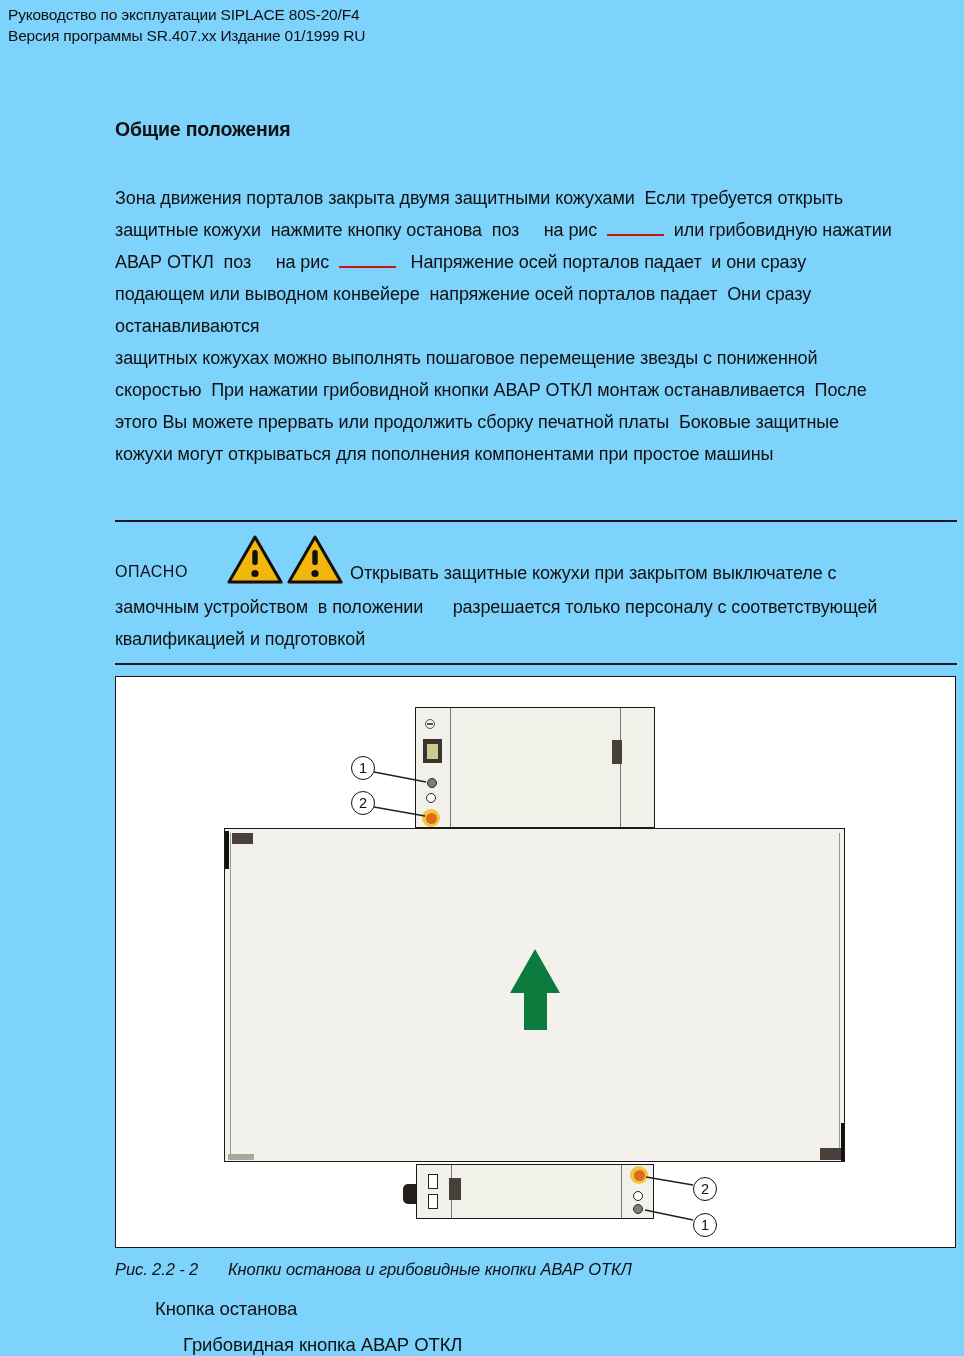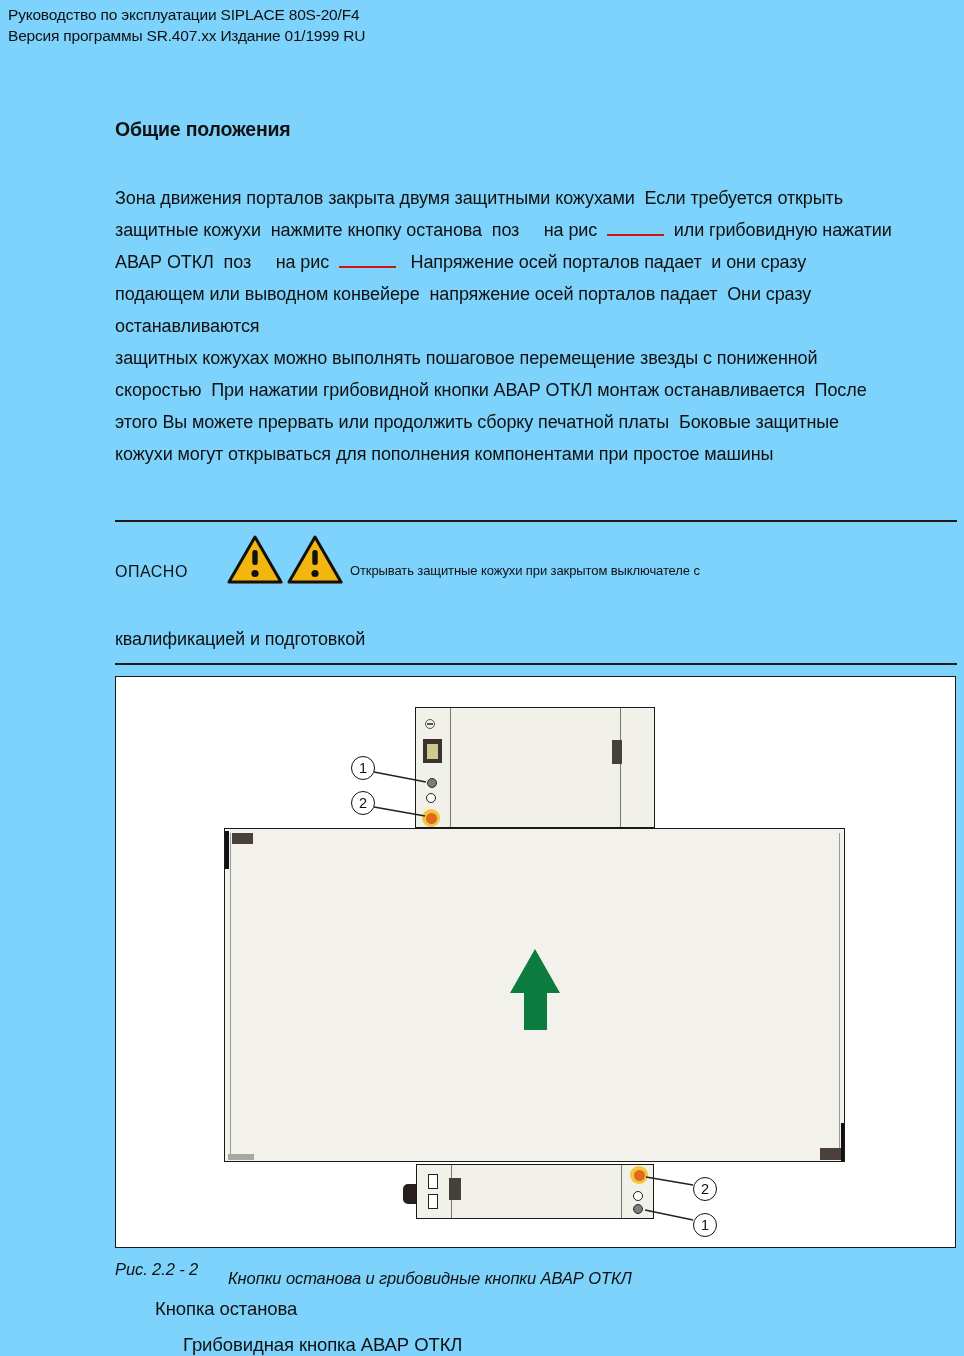--- a/index.html
+++ b/index.html
@@ -20,21 +20,21 @@
 
   
   .rule{position:absolute;left:115px;width:842px;height:0;border-top:2px solid #1a1a1a;}
   .rule1{top:520px;}
   .rule2{top:663px;}
 
   
   .danger-label{position:absolute;left:115px;top:563px;font-size:16px;letter-spacing:0.5px;}
   .tri{position:absolute;top:535px;width:58px;height:50px;}
   .tri1{left:227px;} .tri2{left:287px;}
-  .danger-l1{position:absolute;left:350px;top:563px;font-size:13px;white-space:pre;letter-spacing:-0.1px;}
+  .danger-l1{position:absolute;left:350px;top:563px;font-size:18px;white-space:pre;letter-spacing:-0.1px;}
   .danger-l2{position:absolute;left:115px;top:597px;font-size:18px;white-space:pre;letter-spacing:-0.1px;}
   .danger-l3{position:absolute;left:115px;top:629px;font-size:18px;white-space:pre;letter-spacing:-0.1px;}
 
   
   .figure{position:absolute;left:115px;top:676px;width:841px;height:572px;border:1.5px solid #1a1a1a;background:#fff;box-sizing:border-box;}
   .unit{position:absolute;background:#f1f0e9;border:1.5px solid #1a1a1a;box-sizing:border-box;}
   .unit-top{left:299px;top:30px;width:240px;height:121px;}
   .unit-bottom{left:300px;top:487px;width:238px;height:55px;}
   .vline{position:absolute;top:0;bottom:0;width:1px;background:#777;}
   .body-box{position:absolute;left:108px;top:151px;width:621px;height:334px;background:#f2f1eb;border:1.5px solid #1a1a1a;box-sizing:border-box;}
@@ -55,21 +55,21 @@
 
   .corner-block{position:absolute;background:#4a3f3a;}
   .edge-thick{position:absolute;background:#111;}
   .inner-line{position:absolute;width:1px;background:#9a9a94;}
   .gray-foot{position:absolute;background:#a8a8a0;}
 
   .annot{position:absolute;left:0;top:0;pointer-events:none;}
 
   
   .caption{position:absolute;top:1260px;left:115px;font-size:16.5px;font-style:italic;letter-spacing:-0.1px;}
-  .caption .cap-text{position:absolute;left:113px;top:9px;white-space:pre;}
+  .caption .cap-text{position:absolute;left:113px;top:0;white-space:pre;}
   .legend-item{position:absolute;left:155px;font-size:18.5px;letter-spacing:-0.1px;white-space:pre;}
   .legend-1{top:1298px;} .legend-2{top:1334px;margin-left:28px;}
 </style>
 </head>
 <body>
 
 <div class="page">
 
   <div class="hdr-left">
     <div>Руководство по эксплуатации SIPLACE 80S-20/F4</div>
@@ -101,20 +101,21 @@
     <circle cx="28" cy="38.5" r="3.6" fill="#111"></circle>
   </svg>
   <svg class="tri tri2" viewBox="0 0 58 50">
     <polygon points="31,4 57,49 5,49" fill="#aeaeae"></polygon>
     <polygon points="28,2 54,47 2,47" fill="#f2b60d" stroke="#111" stroke-width="3" stroke-linejoin="round"></polygon>
     <rect x="25.3" y="15" width="5.4" height="15" rx="2.5" fill="#111"></rect>
     <circle cx="28" cy="38.5" r="3.6" fill="#111"></circle>
   </svg>
 
   <div class="danger-l1">Открывать защитные кожухи при закрытом выключателе с</div>
+  <div class="danger-l2">замочным устройством  в положении      разрешается только персоналу с соответствующей</div>
   <div class="danger-l3">квалификацией и подготовкой</div>
 
   <div class="rule rule2"></div>
 
   <div class="figure">
 
     <div class="unit unit-top">
       <div class="vline" style="left:34px;"></div>
       <div class="vline" style="left:204px;"></div>
       <div class="keyswitch">

